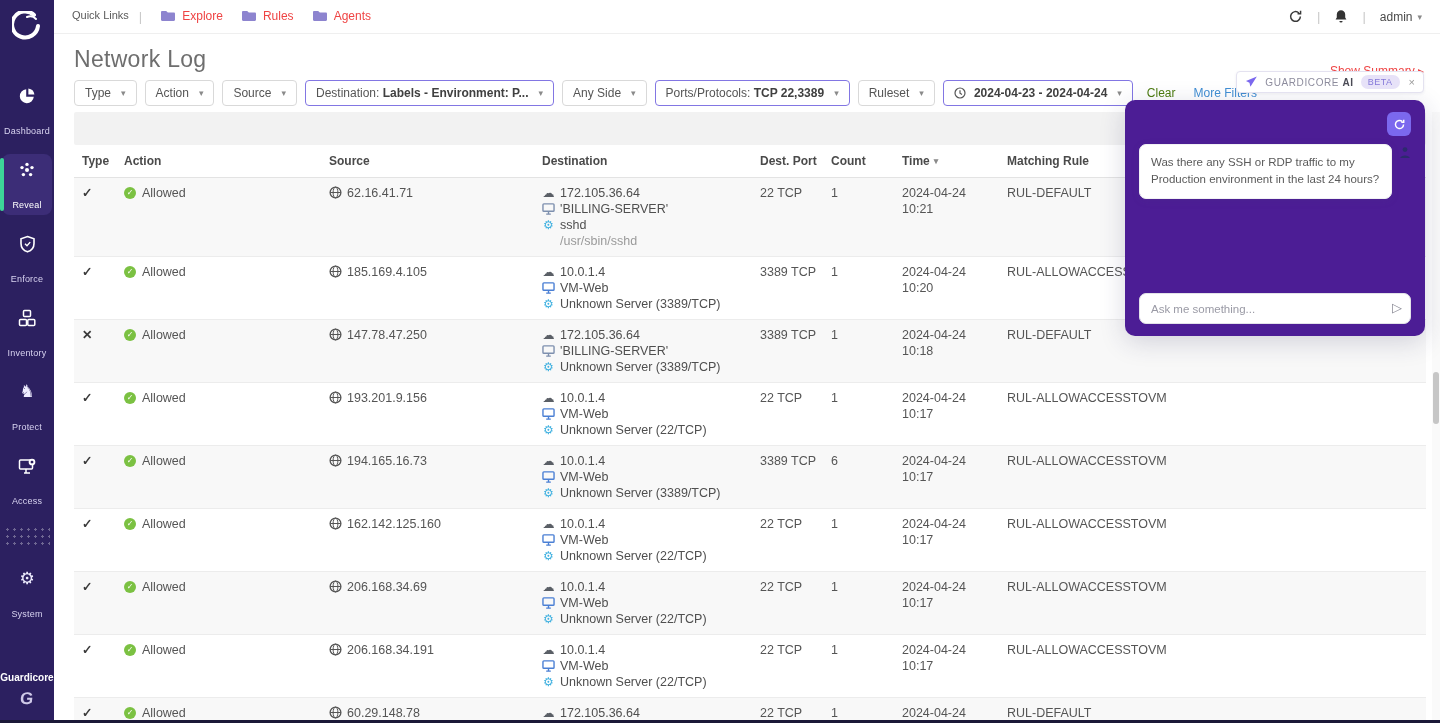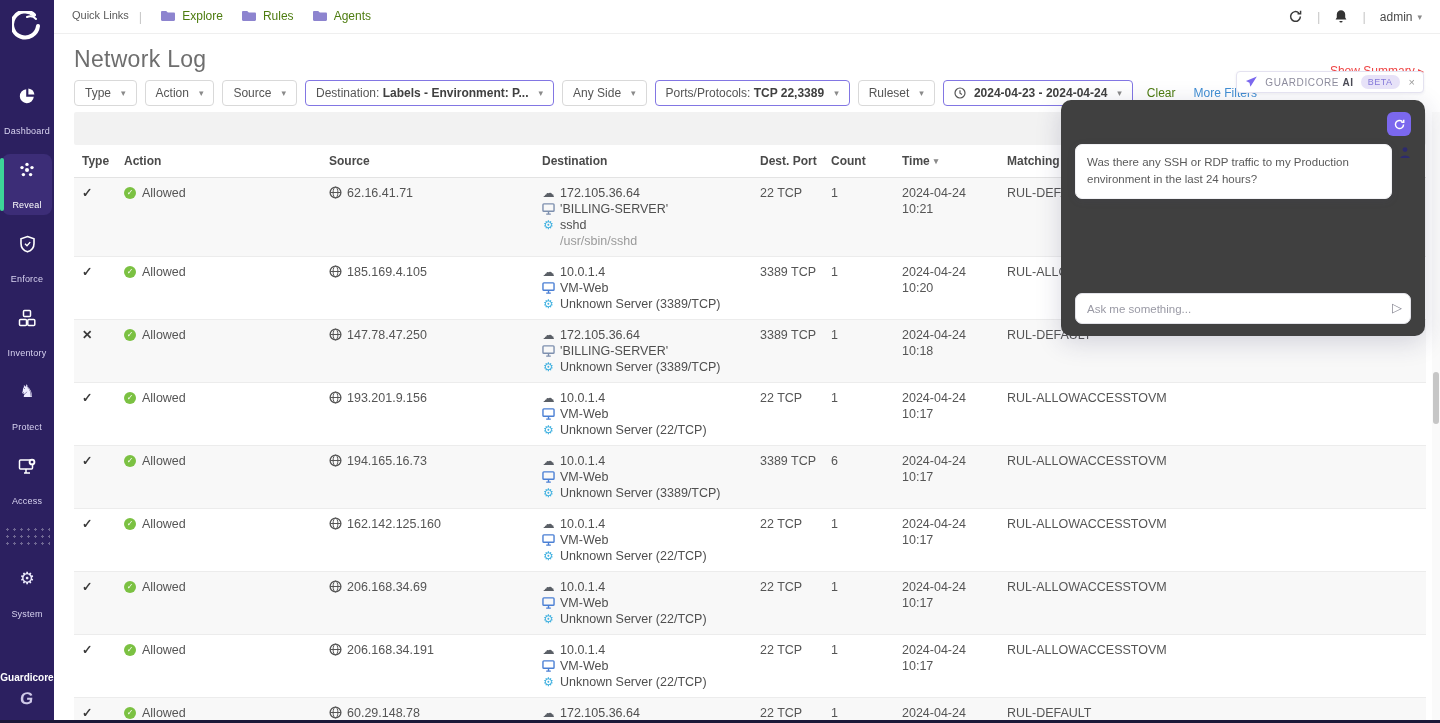--- a/index.html
+++ b/index.html
@@ -20,21 +20,21 @@
       background-size:7px 7px; }
   .sb-bottom { margin-top:auto; margin-bottom:14px; display:flex; flex-direction:column; align-items:center; gap:6px; }
   .sb-brand { color:#fff; font-size:10px; font-weight:bold; }
   .sb-glogo { color:#cfc9e8; font-size:17px; font-weight:bold; transform:skewX(-6deg); }
 
   
   .topbar { position:absolute; left:54px; top:0; right:0; height:34px; background:#fff; border-bottom:1px solid #efefef; display:flex; align-items:center; padding:0 18px; z-index:30; }
   .tb-left { display:flex; align-items:flex-start; gap:10px; }
   .tb-quicklinks { font-size:11px; color:#5a5a5a; cursor:pointer; }
   .tb-sep { color:#c9c9c9; font-size:13px; }
-  .tb-item { display:flex; align-items:center; gap:6px; font-size:12px; color:#4d7c0f; cursor:pointer; margin-left:8px; }
+  .tb-item { display:flex; align-items:center; gap:6px; font-size:12px; color:#ef4444; cursor:pointer; margin-left:8px; }
   .tb-right { margin-left:auto; display:flex; align-items:center; gap:14px; }
   .tb-iconbtn { cursor:pointer; display:flex; align-items:center; }
   .tb-user { font-size:12px; color:#4a4a4a; cursor:pointer; display:flex; align-items:center; gap:5px; }
   .caret { font-size:9px; color:#8a8a8a; }
 
   
   .main { position:absolute; left:54px; top:34px; right:0; bottom:0; background:#fff; }
   .page-title { position:absolute; left:20px; top:12px; font-size:23px; font-weight:300; color:#6e6e6e; letter-spacing:.3px; }
   .show-summary { position:absolute; right:16px; top:30px; font-size:12px; color:#ef4444; cursor:pointer; }
 
@@ -69,21 +69,21 @@
   .src-cell { display:flex; align-items:flex-start; gap:5px; }
   .dline { display:flex; align-items:center; gap:5px; height:16px; }
   .dline .dtext { font-size:12.5px; color:#4f4f4f; white-space:nowrap; }
   .dline .dtext.muted { color:#9a9a9a; }
   .ic { width:13px; flex:none; display:inline-flex; justify-content:center; }
   .ic.cloud { color:#5a5f66; font-size:12px; line-height:14px; }
   .ic.gear { color:#41b1e0; font-size:12px; line-height:14px; }
   .time-cell { width:80px; }
 
   
-  .ai-panel { position:absolute; right:15px; top:66px; width:364px; height:236px; background:#404040; border-radius:10px; box-shadow:0 6px 26px rgba(40,40,90,.18); z-index:45; padding:12px 14px; display:flex; flex-direction:column; }
+  .ai-panel { position:absolute; right:15px; top:66px; width:300px; height:236px; background:#4c1d95; border-radius:10px; box-shadow:0 6px 26px rgba(40,40,90,.18); z-index:45; padding:12px 14px; display:flex; flex-direction:column; }
   .ai-top { display:flex; justify-content:flex-end; }
   .gc-btn { width:24px; height:24px; border-radius:6px; background:#7b68ee; color:#fff; display:flex; align-items:center; justify-content:center; cursor:pointer; }
   .msg-user { display:flex; align-items:flex-start; gap:7px; margin-top:8px; }
   .bubble-user { flex:1; background:#fff; border:1px solid #f1f1f4; box-shadow:0 2px 8px rgba(80,80,120,.10); border-radius:7px; padding:9px 11px; font-size:11.5px; color:#5a5a5a; line-height:1.5; }
   .msg-ai { display:flex; align-items:flex-start; gap:7px; margin-top:16px; }
   .bubble-ai { background:#ebe9f8; border-radius:7px; padding:9px 11px; font-size:11.5px; color:#4d4d5c; line-height:1.5; margin-right:14px; }
   .bubble-ai b { color:#3d3d4d; }
   .ai-input-row { margin-top:auto; position:relative; }
   .ai-input { width:100%; height:31px; border:1px solid #e2e2e8; border-radius:7px; padding:0 30px 0 11px; font-size:11.5px; color:#555; font-family:"Liberation Sans",sans-serif; outline:none; }
   .ai-input::placeholder { color:#9a9aa5; }

